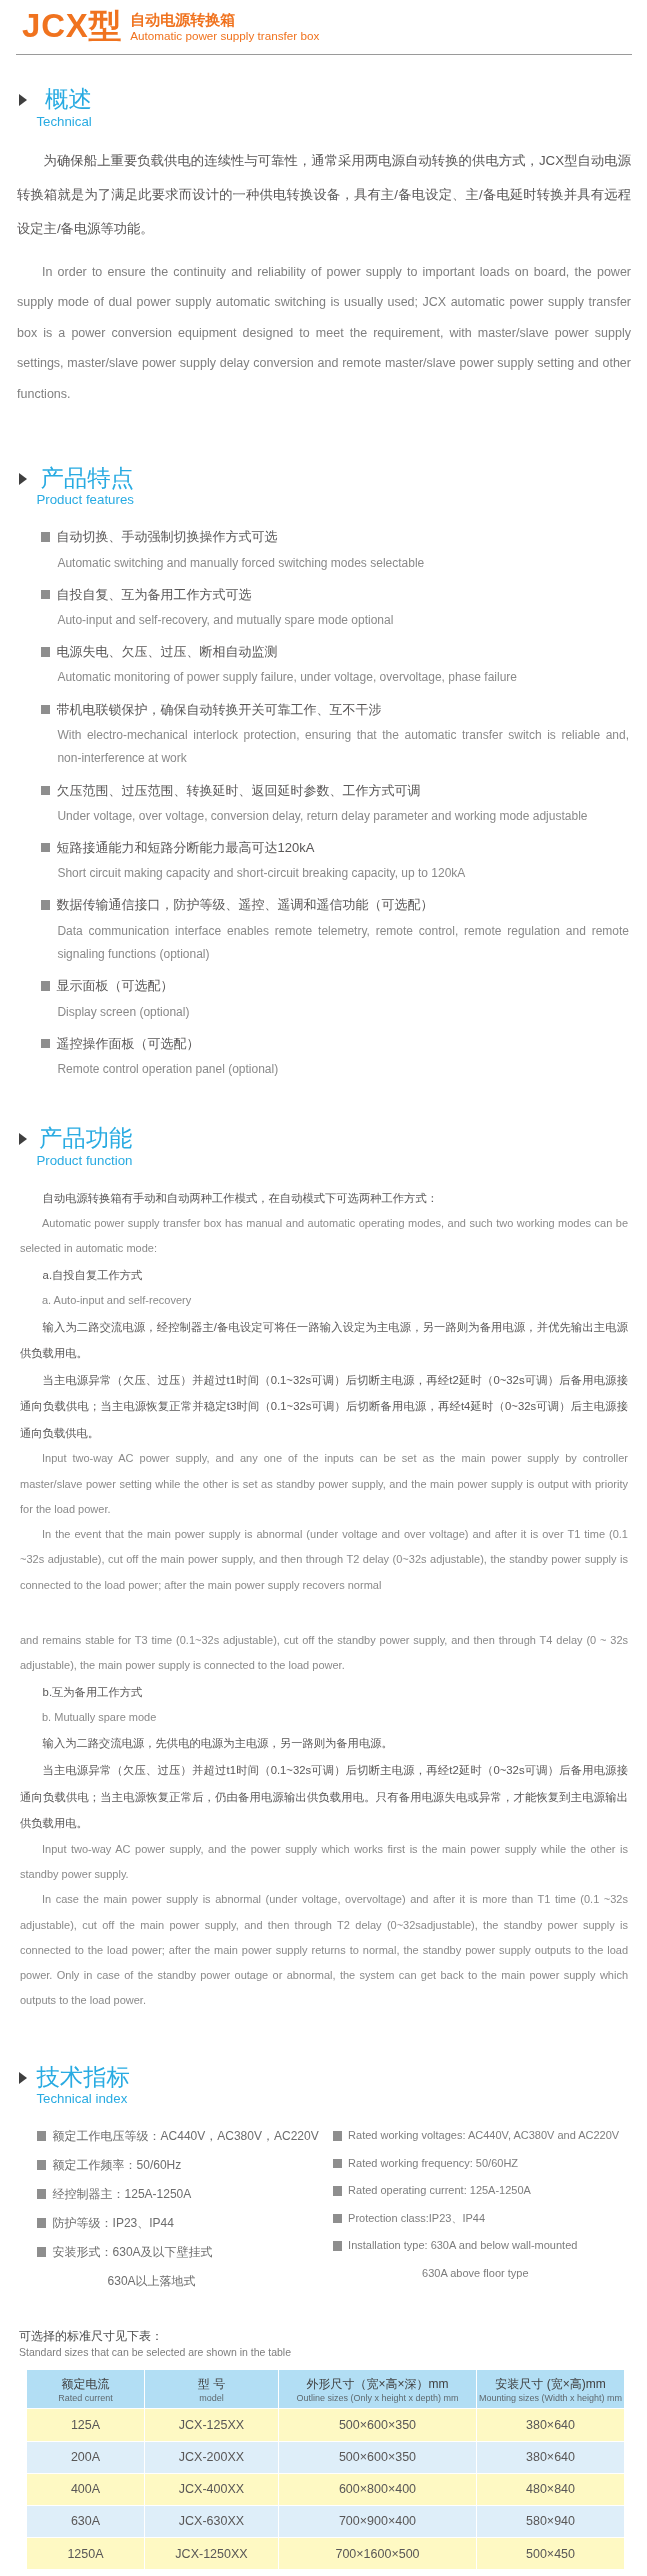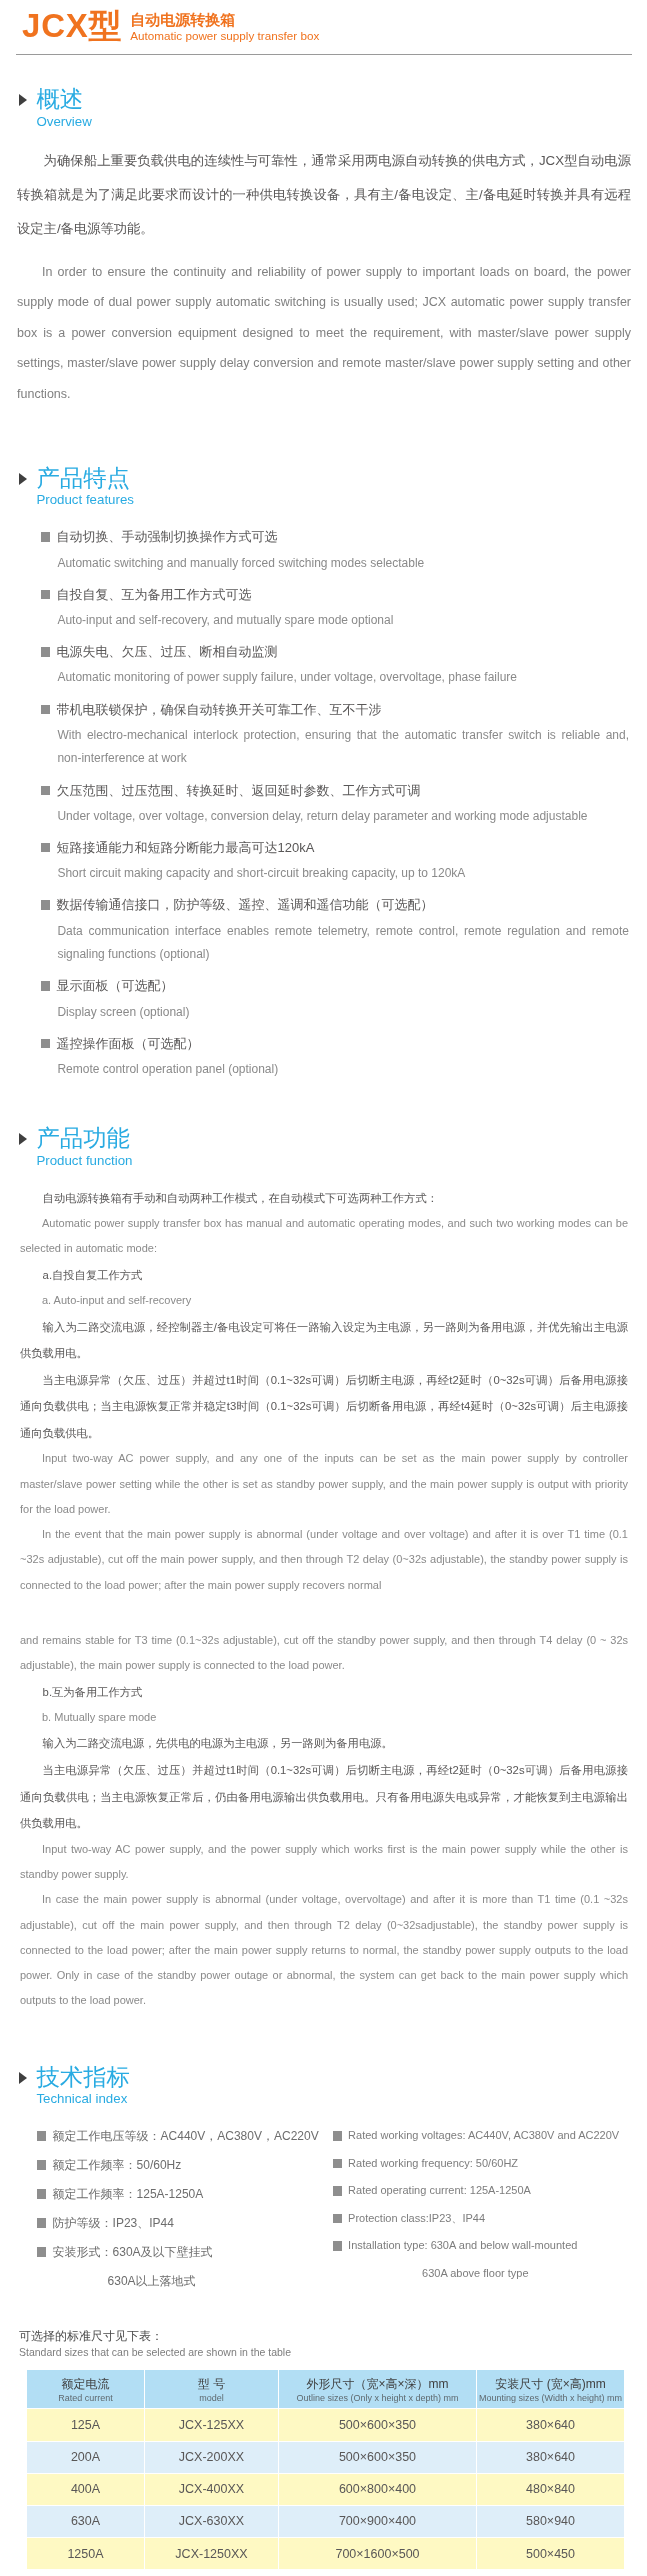--- a/index.html
+++ b/index.html
@@ -15,21 +15,21 @@
   .hdr-model{font-size:33px; line-height:34px; color:#f0731f; font-weight:bold; letter-spacing:0.8px;}
   .hdr-titles{margin-left:7.8px; padding-top:1.6px;}
   .hdr-zh{font-size:15px; font-weight:bold; color:#f0731f; line-height:17px;}
   .hdr-en{font-size:11.7px; color:#f0731f; line-height:15px;}
   .hdr-rule{border:none; border-top:0.8px solid #9a9a9a; margin:11px 15.6px 0 15.6px;}
 
   
   .sec-head{display:flex; align-items:flex-start; padding-left:19px;}
   .tri{width:0;height:0;border-left:8.6px solid #3f3f3f;border-top:6.2px solid transparent;border-bottom:6.2px solid transparent;margin-top:7.8px;}
   .sec-head-txt{margin-left:9.4px;}
-  .sec-zh{font-size:23.4px; color:#29abe2; line-height:26.5px;}
+  .sec-zh{font-size:23.4px; color:#29abe2; line-height:26.5px;text-align:right;}
   .sec-en{font-size:13.3px; color:#29abe2; line-height:17px;}
 
   
   .para-zh{font-size:13.3px; color:#595757; line-height:2.55; text-align:justify; text-indent:2em; margin:14px 17px 0 17px;}
   .para-en{font-size:12.5px; color:#808080; line-height:2.45; text-align:justify; text-indent:2em; margin:11px 17px 0 17px;}
 
   
   .feat-list{margin:17px 19px 0 41px;}
   .feat-item{margin-bottom:7.8px;}
   .feat-zh{display:flex; align-items:flex-start; font-size:13px; color:#595757; line-height:1.9;}
@@ -80,21 +80,21 @@
       <div class="hdr-zh">自动电源转换箱</div>
       <div class="hdr-en">Automatic power supply transfer box</div>
     </div>
   </div>
   <hr class="hdr-rule">
 
   <div class="sec-head mt40">
     <span class="tri"></span>
     <div class="sec-head-txt">
       <div class="sec-zh">概述</div>
-      <div class="sec-en">Overview</div>
+      <div class="sec-en">Technical</div>
     </div>
   </div>
   <p class="para-zh">为确保船上重要负载供电的连续性与可靠性，通常采用两电源自动转换的供电方式，JCX型自动电源转换箱就是为了满足此要求而设计的一种供电转换设备，具有主/备电设定、主/备电延时转换并具有远程设定主/备电源等功能。</p>
   <p class="para-en">In order to ensure the continuity and reliability of power supply to important loads on board, the power supply mode of dual power supply automatic switching is usually used; JCX automatic power supply transfer box is a power conversion equipment designed to meet the requirement, with master/slave power supply settings, master/slave power supply delay conversion and remote master/slave power supply setting and other functions.</p>
 
   <div class="sec-head mt70">
     <span class="tri"></span>
     <div class="sec-head-txt">
       <div class="sec-zh">产品特点</div>
       <div class="sec-en">Product features</div>
@@ -207,21 +207,21 @@
       <div class="tech-item">
           <span class="sq"></span>
           <span class="tech-txt">额定工作电压等级：AC440V，AC380V，AC220V</span>
         </div>
       <div class="tech-item">
           <span class="sq"></span>
           <span class="tech-txt">额定工作频率：50/60Hz</span>
         </div>
       <div class="tech-item">
           <span class="sq"></span>
-          <span class="tech-txt">额定工作频率：125A-1250A</span>
+          <span class="tech-txt">经控制器主：125A-1250A</span>
         </div>
       <div class="tech-item">
           <span class="sq"></span>
           <span class="tech-txt">防护等级：IP23、IP44</span>
         </div>
       <div class="tech-item">
           <span class="sq"></span>
           <span class="tech-txt">安装形式：630A及以下壁挂式</span>
         </div>
       <div class="tech-item cont">

